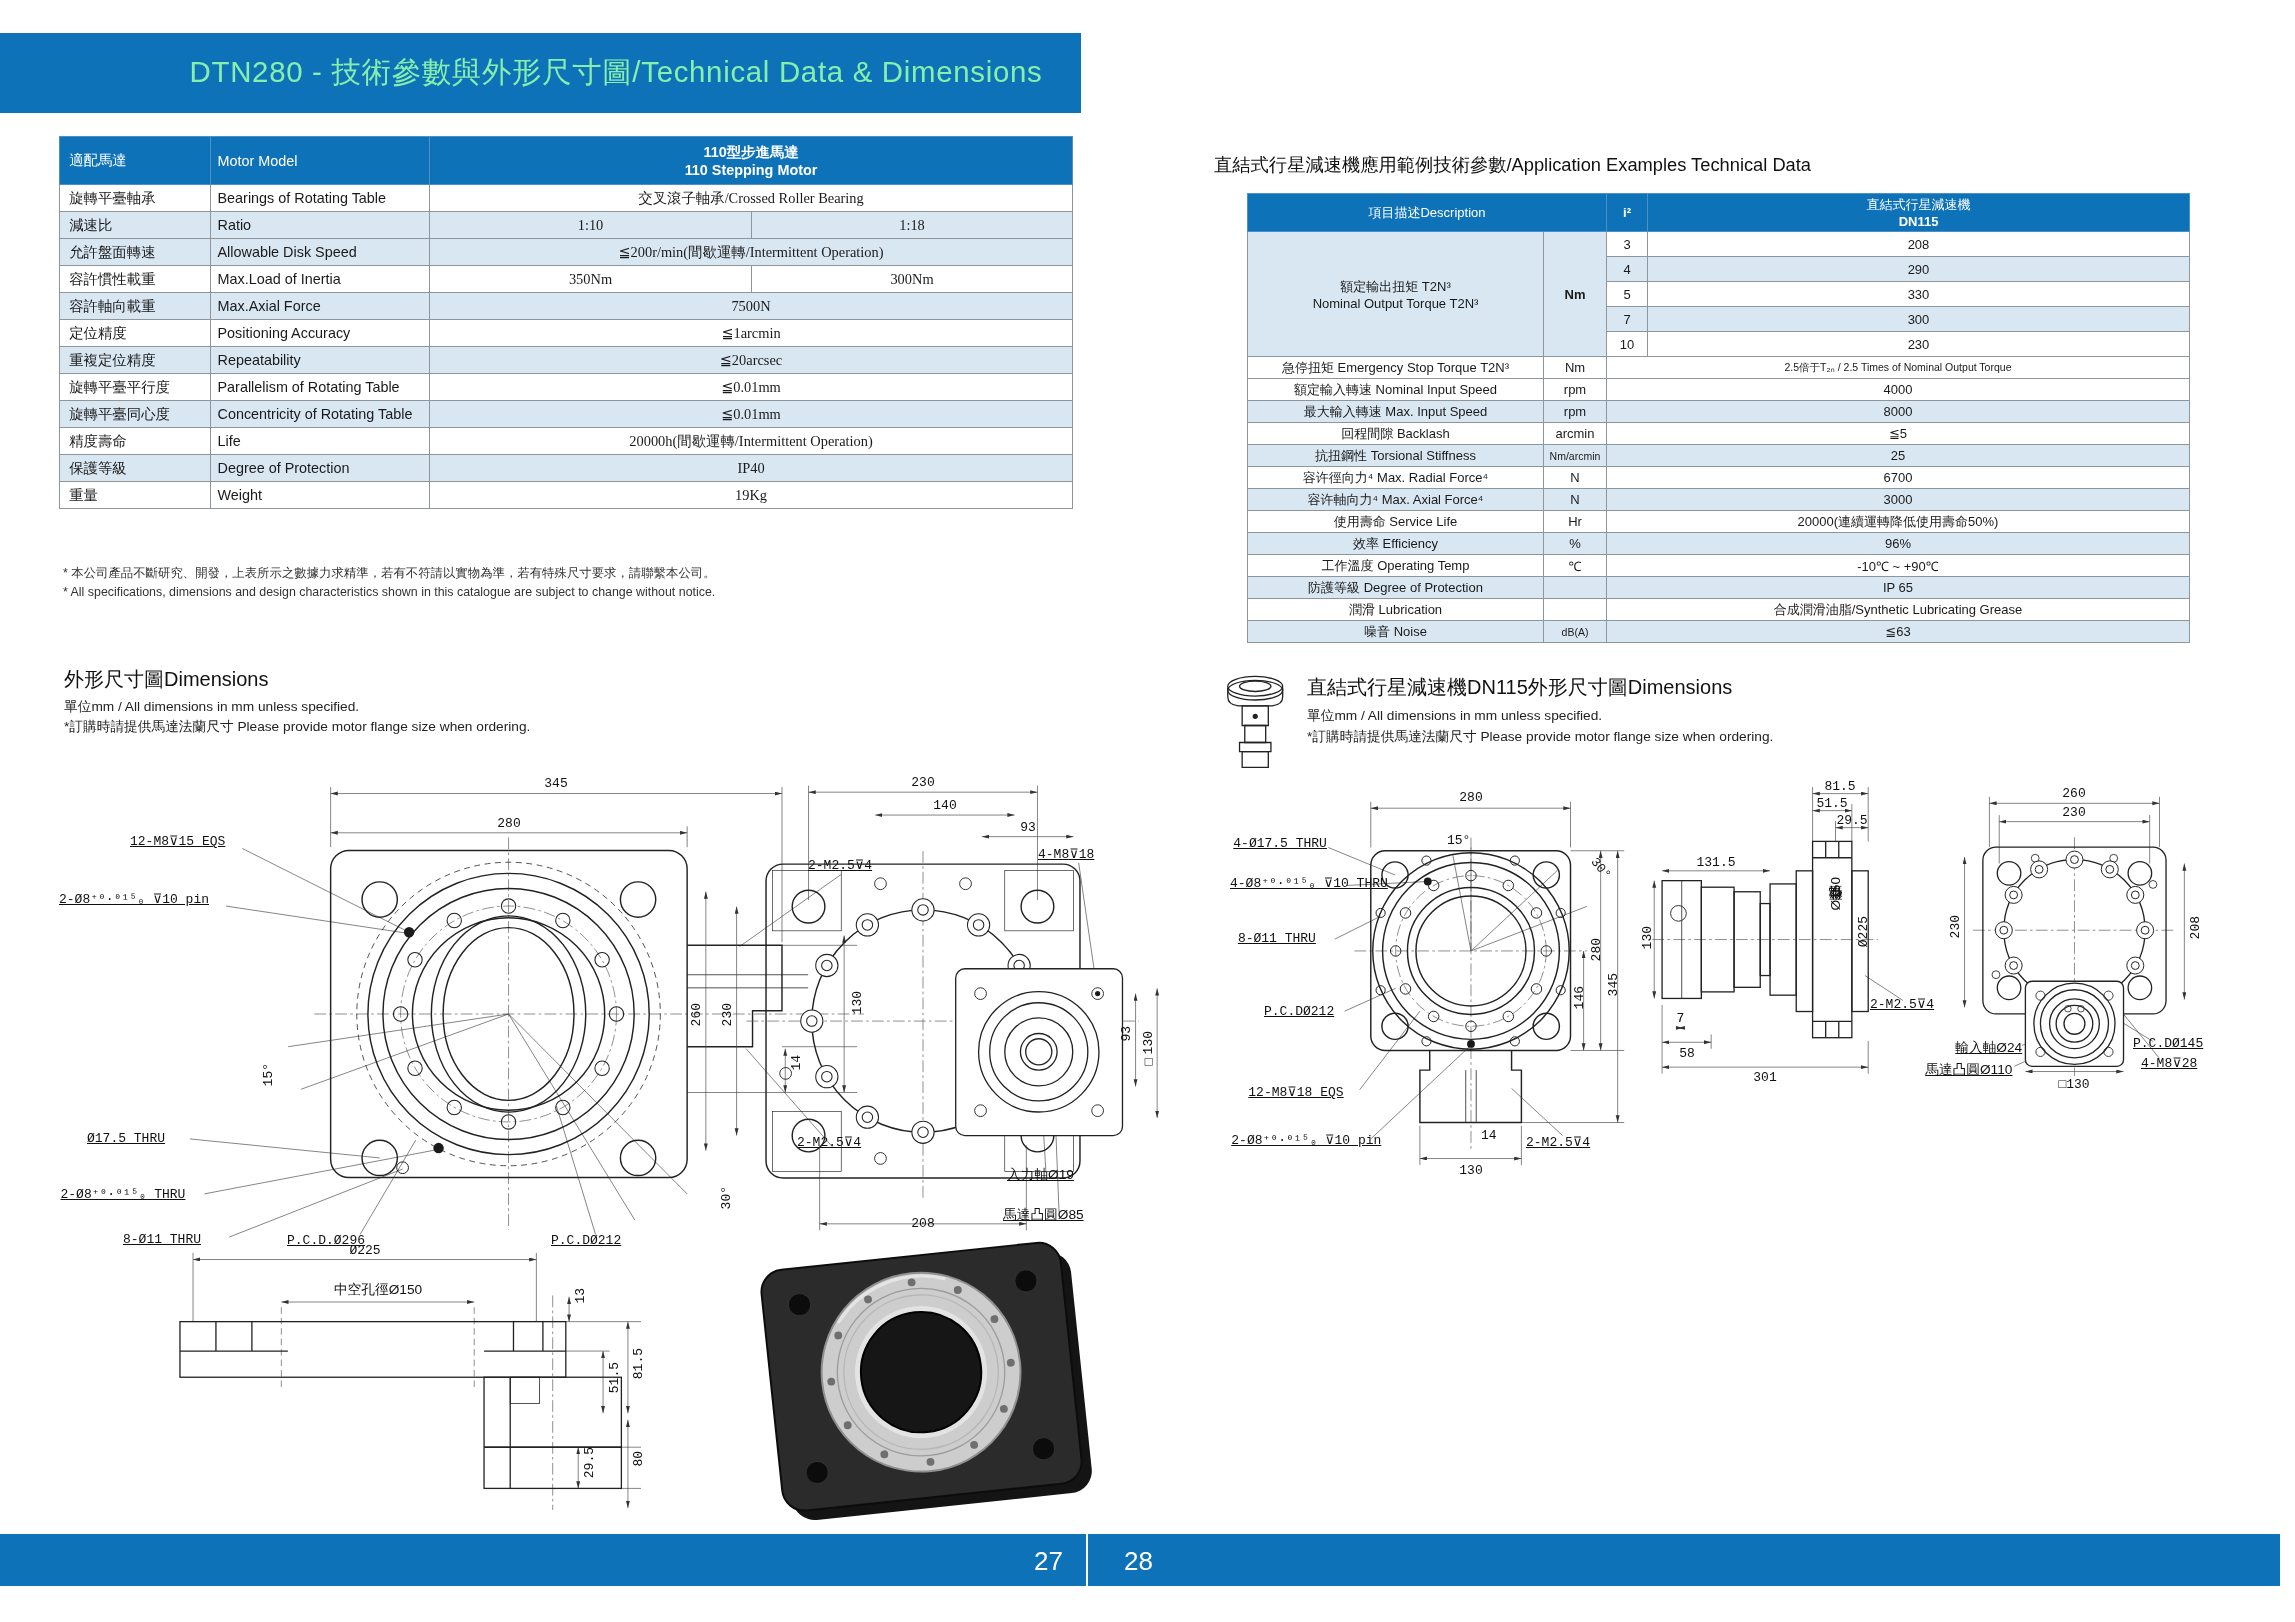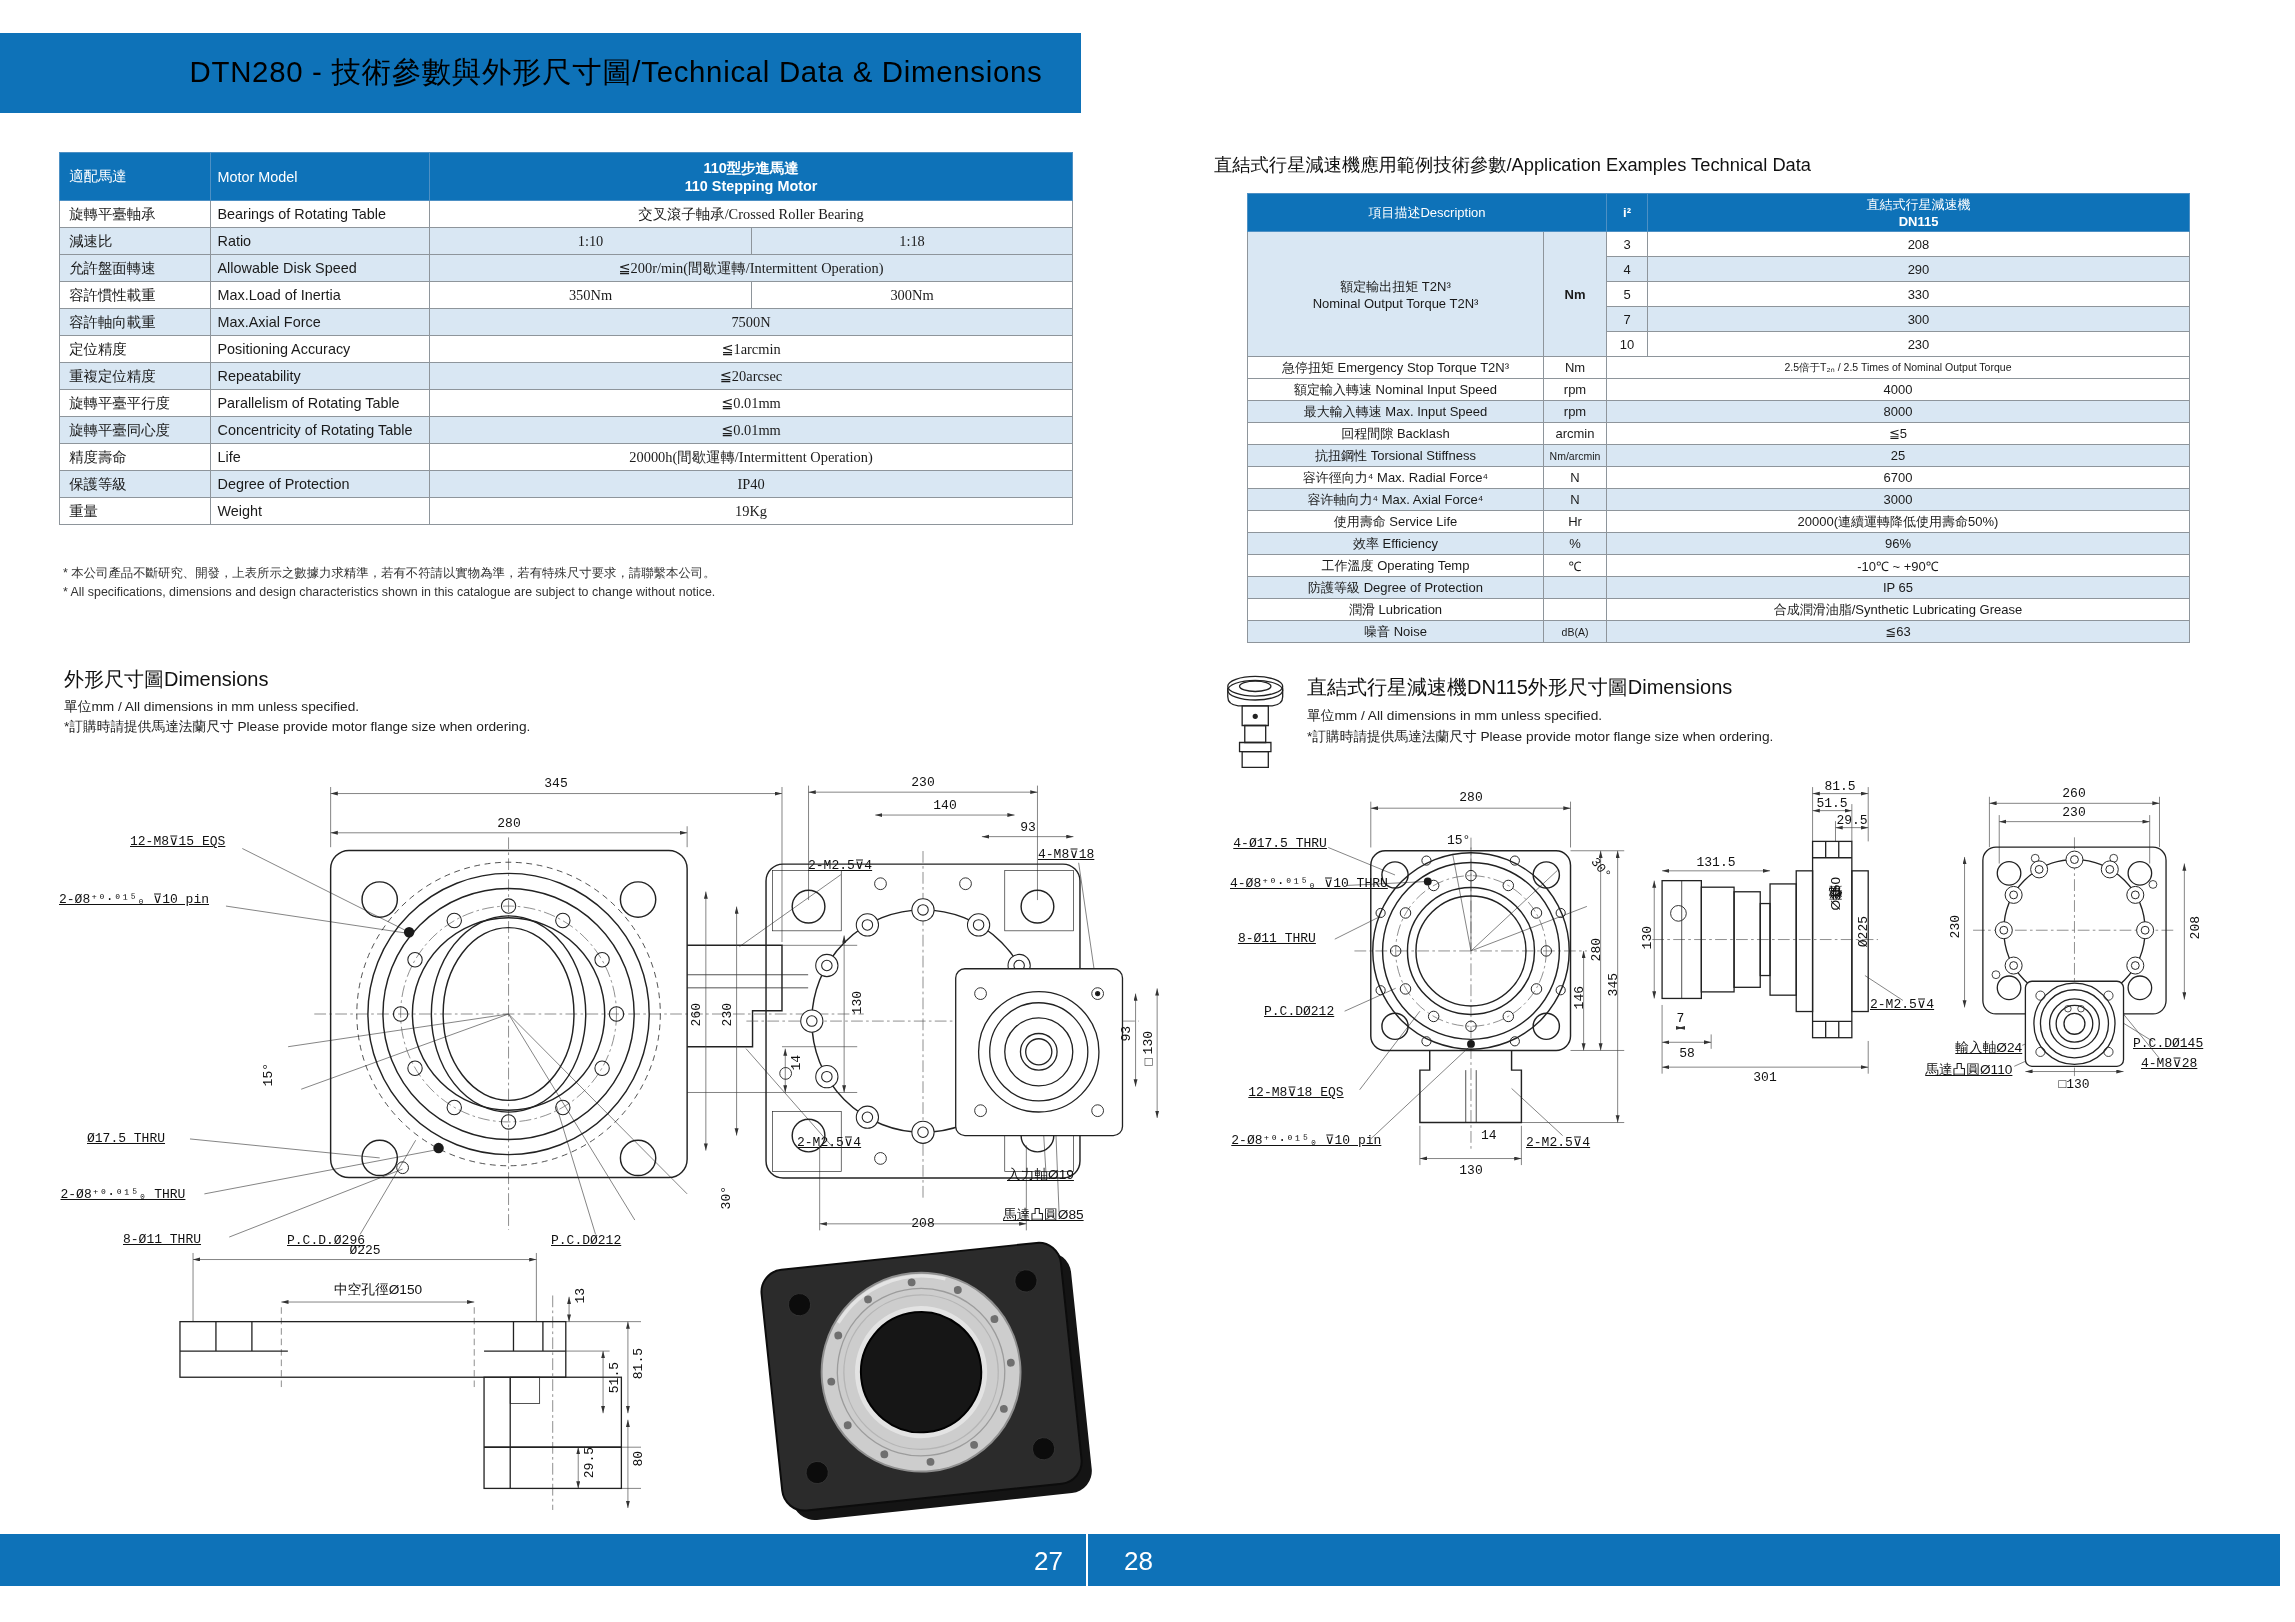--- a/index.html
+++ b/index.html
@@ -1,20 +1,20 @@
 <!DOCTYPE html>
 <html style="font-size:10.5px"><head>
 <meta charset="utf-8">
 <style>
   html,body{margin:0;padding:0;background:#fff;}
   #page{position:relative;width:2295px;height:1623px;background:#fff;overflow:hidden;
         font-family:"Liberation Sans",sans-serif;color:#1a1a1a;}
   .abs{position:absolute;}
   
-  .bar{position:absolute;background:#0e72b8;color:#000000;}
+  .bar{position:absolute;background:#0e72b8;color:#86efac;}
   .hbar{top:33px;height:80px;display:flex;align-items:center;font-size:29.4px;letter-spacing:0.7px;}
   .fbar{top:1534px;height:52px;}
   .pagenum{position:absolute;top:1546px;color:#fff;font-size:26px;}
   .fdiv{position:absolute;top:1534px;width:2px;height:52px;background:#fff;}
   
   table{border-collapse:collapse;table-layout:fixed;}
   td{border:0.7px solid #8e959b;padding:1.3px 6.5px;font-size:14.4px;vertical-align:middle;}
   tr.h td{background:#0e72b8;color:#fff;border-color:#4d90c4;}
   .alt td, td.altc{background:#d9e7f3;}
   .ltab td.cn{padding-left:9.2px;}
@@ -45,21 +45,21 @@
 </style>
 </head>
 <body>
 
 <div id="page">
 
   <div class="bar hbar" style="left:0;width:1081px;justify-content:center;padding-left:151px;box-sizing:border-box;">
     <span>DTN280 - 技術參數與外形尺寸圖/Technical Data &amp; Dimensions</span>
   </div>
 
-  <table class="ltab abs" style="left:59px;top:152px;width:1013px;">
+  <table class="ltab abs" style="left:59px;top:136px;width:1013px;">
     <colgroup>
         <col style="width:151px">
         <col style="width:219px">
         <col style="width:322px">
         <col style="width:321px">
       </colgroup>
     <tbody>
         <tr class="h">
       <td class="cn">適配馬達</td>
       <td>Motor Model</td>

